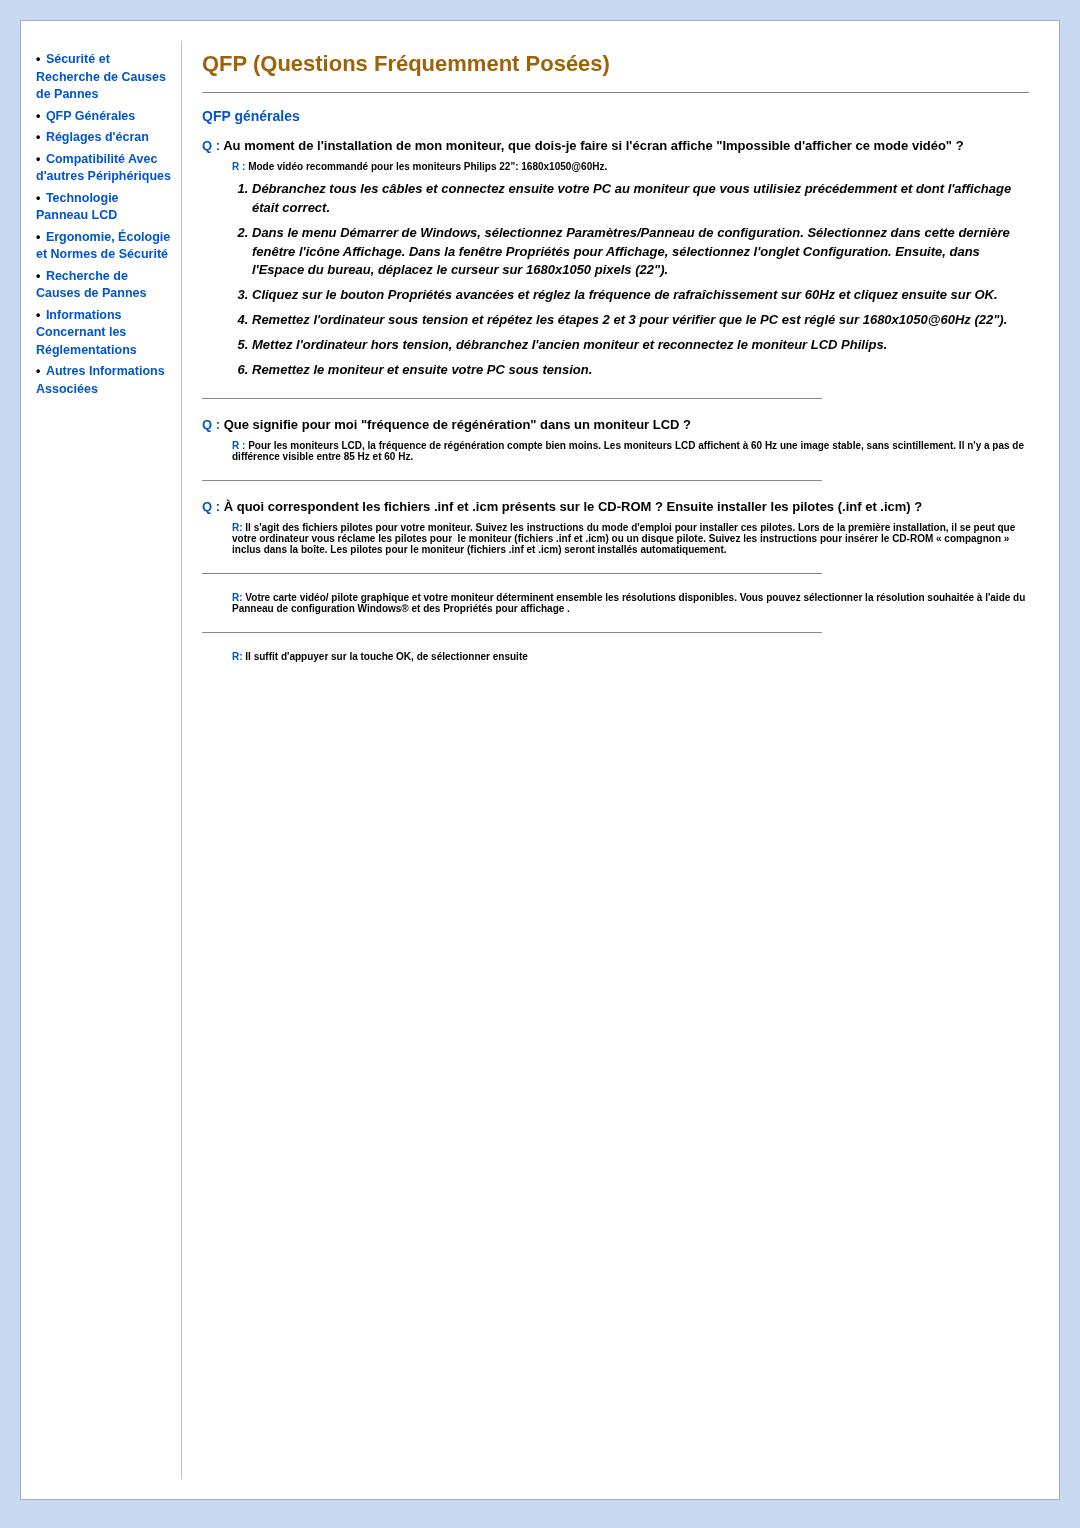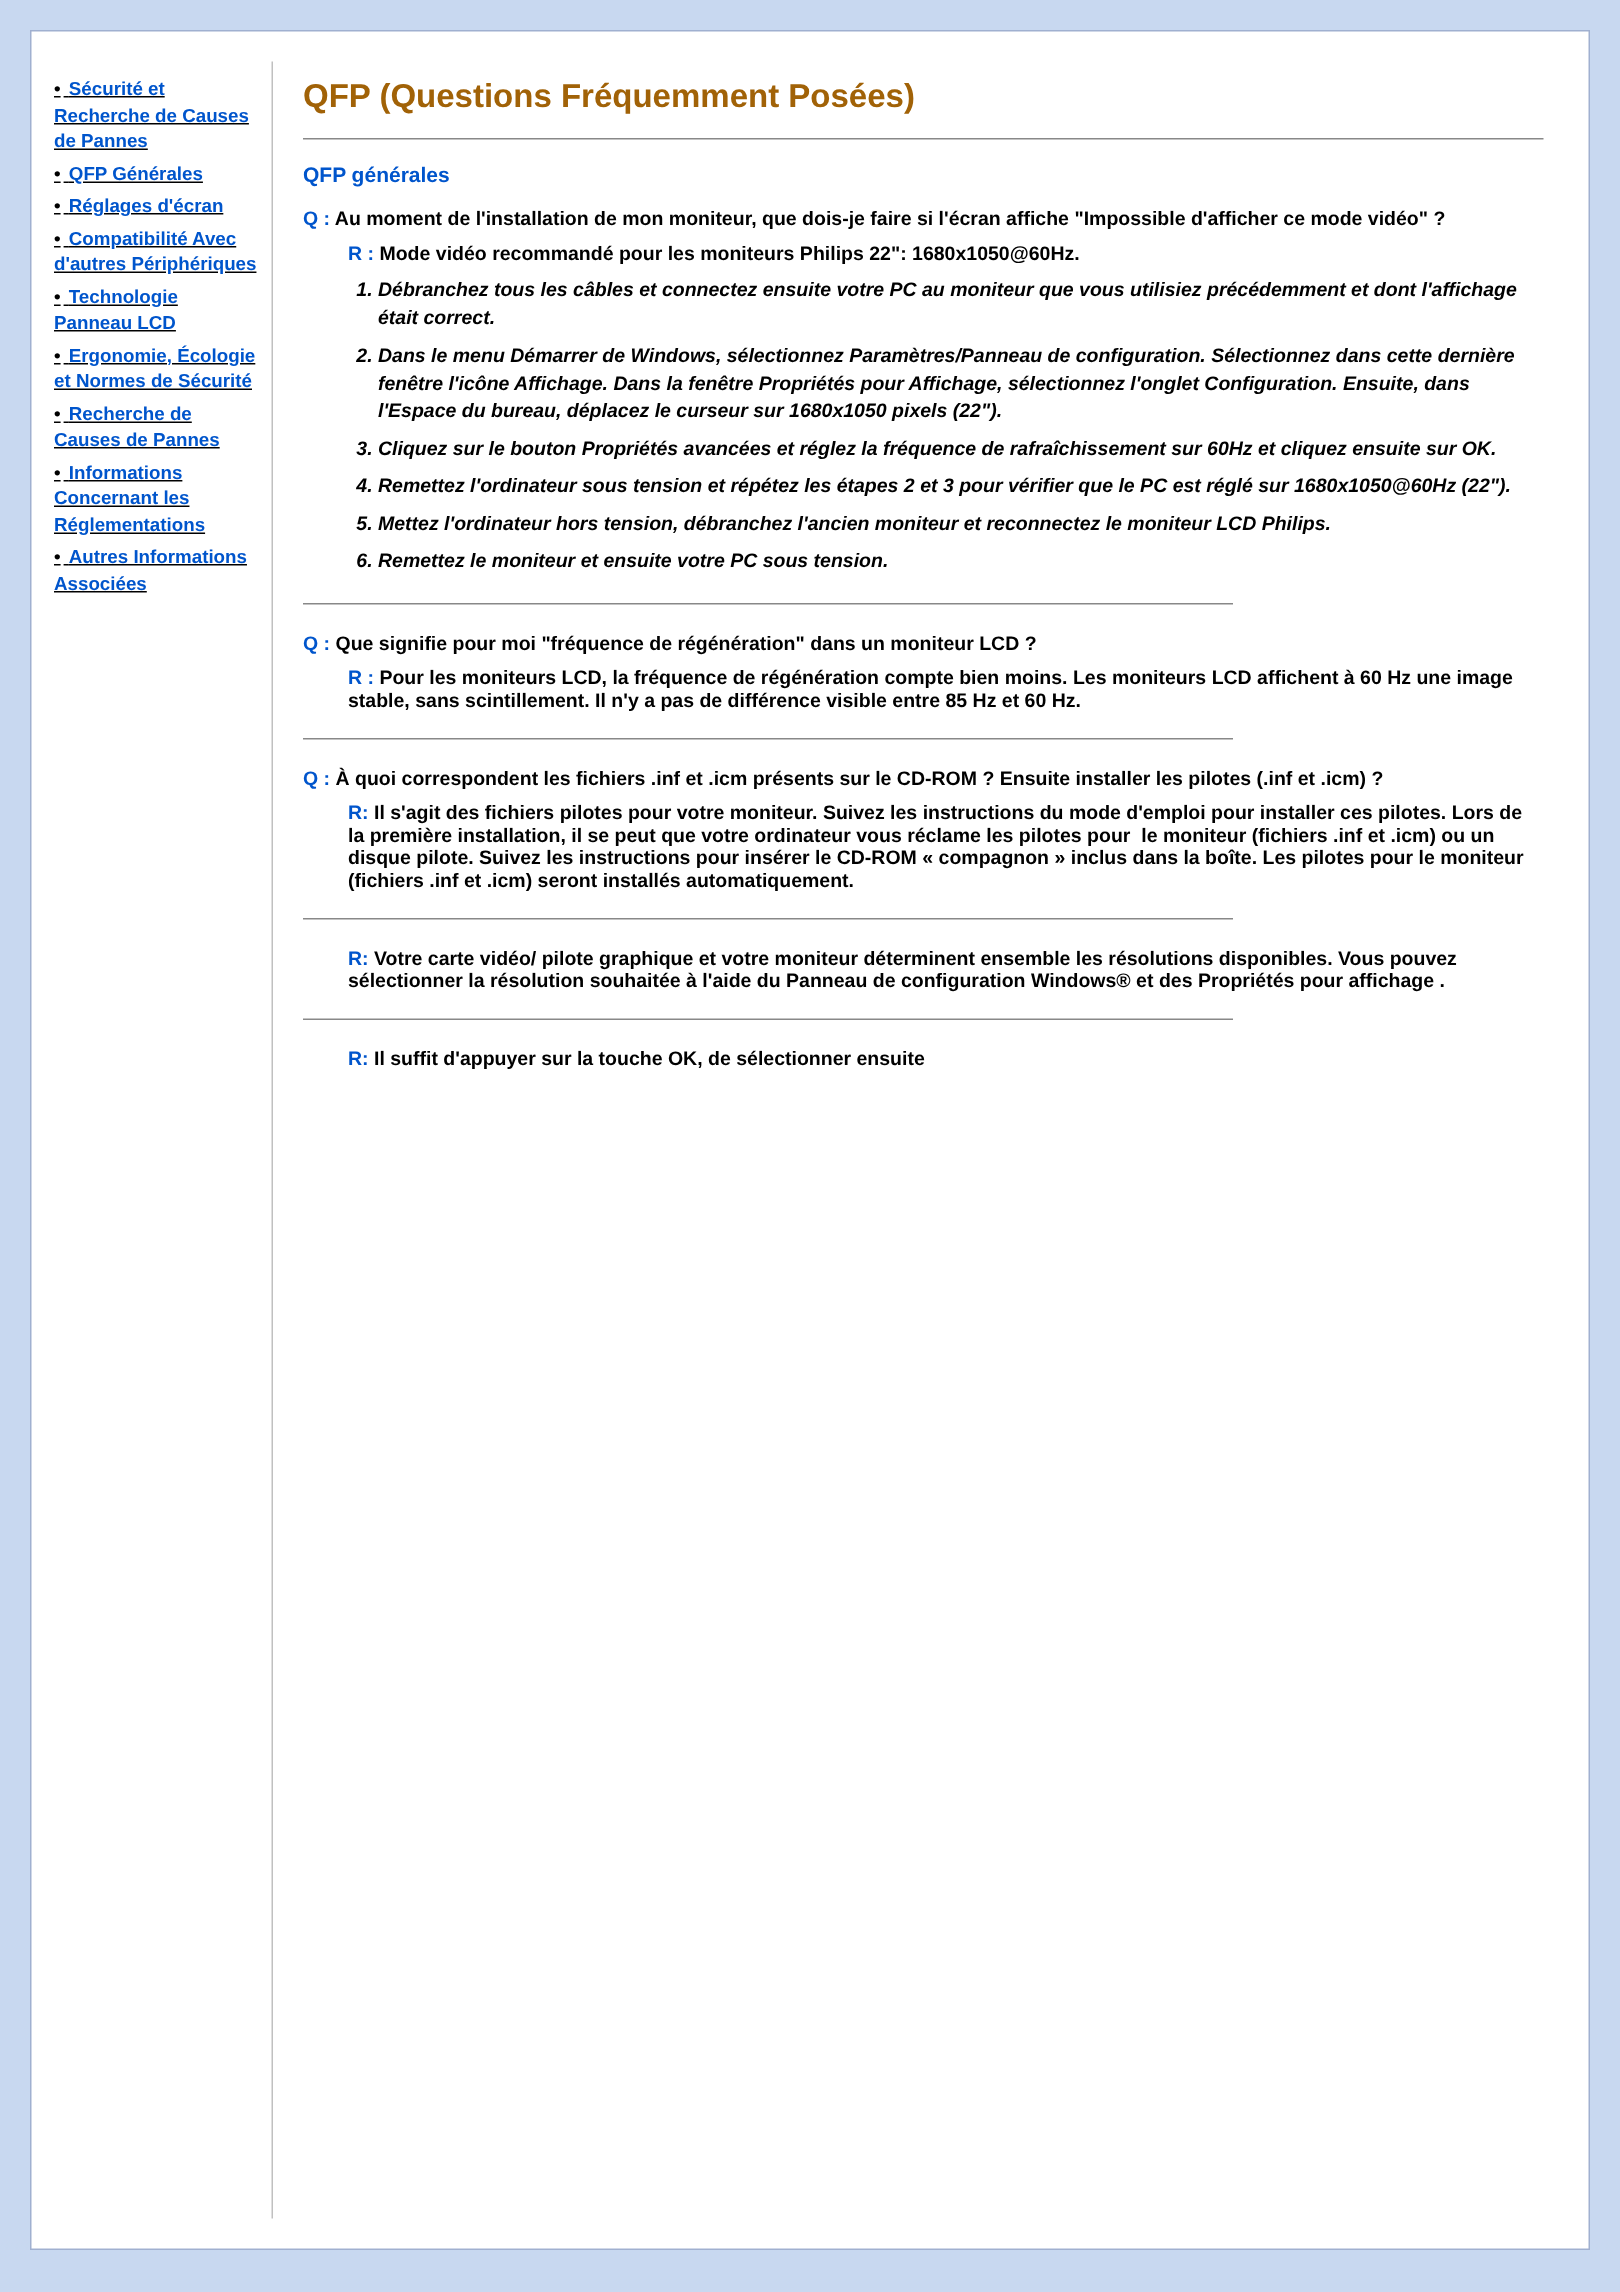--- a/index.html
+++ b/index.html
@@ -22,21 +22,20 @@
     .sidebar {
       width: 160px;
       min-width: 160px;
       padding: 10px 10px 10px 15px;
       font-size: 12.5px;
     }
     .sidebar ul {
       list-style: none;
       padding: 0;
       margin: 0;
-      text-decoration: underline;
     }
     .sidebar li {
       margin-bottom: 4px;
     }
     .sidebar a {
       color: #0055cc;
       text-decoration: none;
       font-weight: bold;
       font-size: 12.5px;
       line-height: 1.4;
@@ -76,21 +75,21 @@
       color: #000;
     }
     .question .q-label {
       color: #0055cc;
       font-weight: bold;
     }
     .answer {
       margin-left: 30px;
       margin-bottom: 8px;
       color: #000;
-      font-size: 13px;
+      font-size: 10px;
     }
     .answer .r-label {
       color: #0055cc;
       font-weight: bold;
     }
     .answer-bold {
       font-weight: bold;
     }
     .numbered-list {
       margin-left: 50px;

